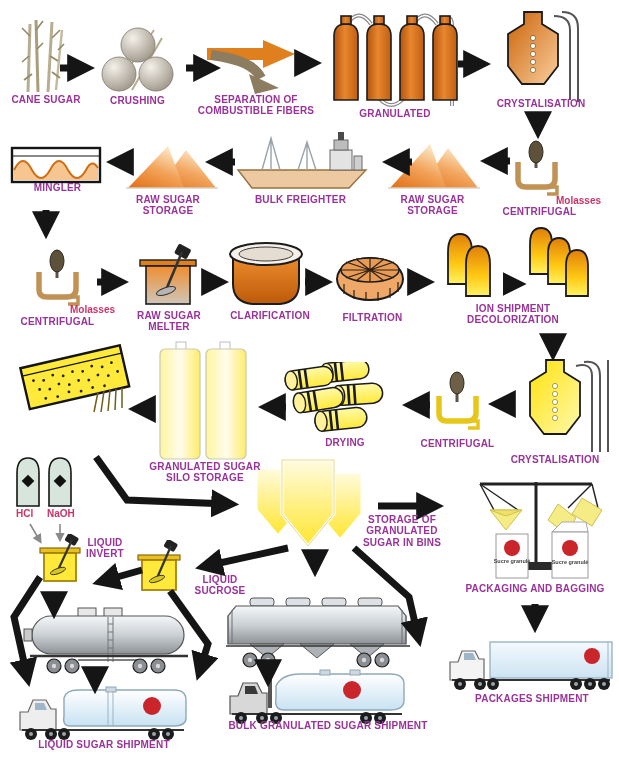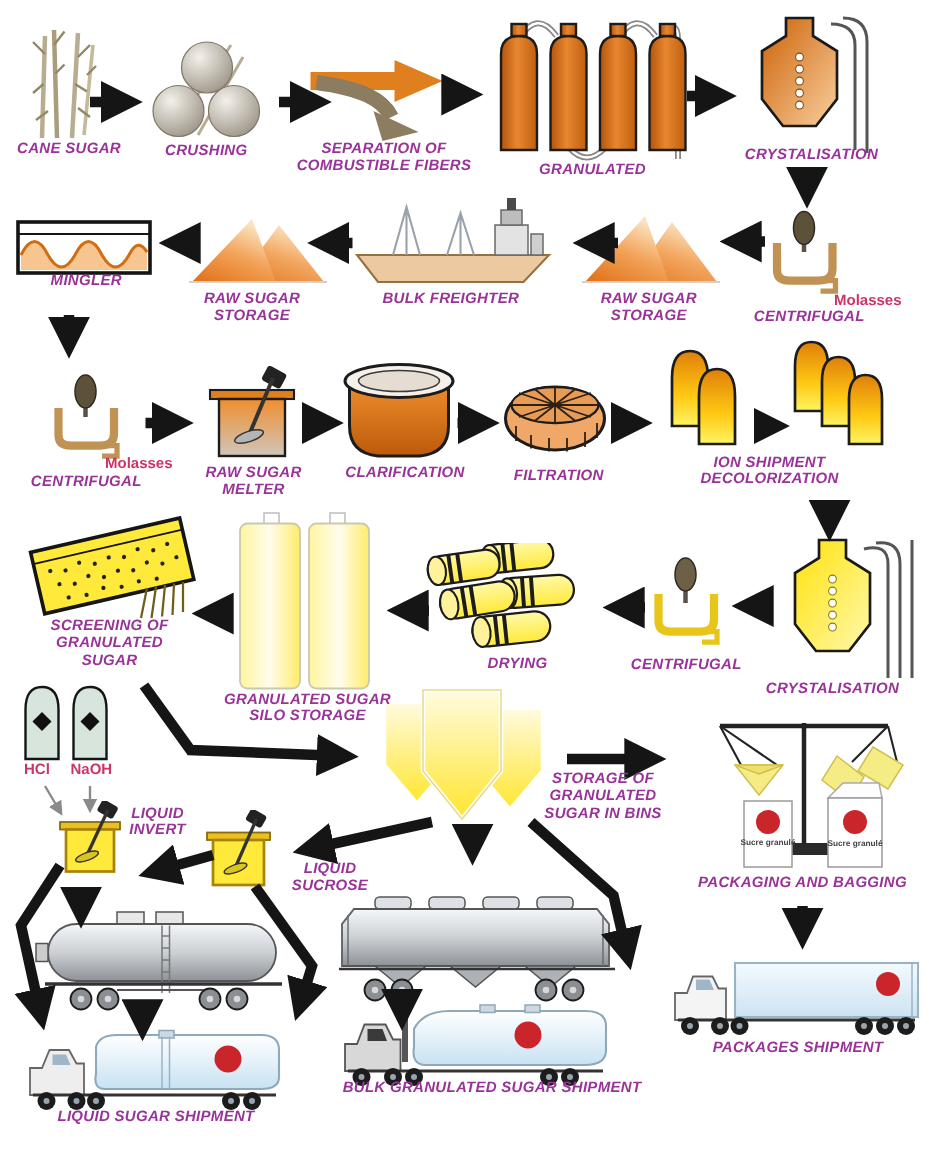--- a/index.html
+++ b/index.html
@@ -1,21 +1,21 @@
 <!DOCTYPE html>
 <html><head>
 <meta charset="utf-8">
 <style>
   html,body{margin:0;padding:0;background:#ffffff;}
   #stage{position:relative;width:619px;height:767px;background:#fff;overflow:hidden;
          font-family:"Liberation Sans",sans-serif;}
   .icon{position:absolute;z-index:1;}
   #flow{position:absolute;left:0;top:0;z-index:2;pointer-events:none;}
   .lbl{position:absolute;z-index:3;font-size:10px;font-weight:bold;color:#993399;
-       text-align:center;line-height:1.14;letter-spacing:.2px;font-style:italic;}
+       text-align:center;line-height:1.14;letter-spacing:.2px;}
   .mol{position:absolute;z-index:3;font-size:10px;font-weight:bold;color:#cc3366;
        text-align:center;line-height:1.1;}
   .left{text-align:center;}
 </style>
 </head>
 <body>
 
 <div id="stage">
 
   <svg id="flow" width="619" height="767" viewBox="0 0 619 767">
@@ -591,21 +591,20 @@
   <div class="mol" style="left:70px;top:304px">Molasses</div>
   <div class="lbl" style="left:10px;top:316px;width:95px">CENTRIFUGAL</div>
   <div class="lbl" style="left:130px;top:310px;width:78px">RAW SUGAR MELTER</div>
   <div class="lbl" style="left:225px;top:310px;width:90px">CLARIFICATION</div>
   <div class="lbl" style="left:330px;top:312px;width:85px">FILTRATION</div>
   <div class="lbl" style="left:448px;top:303px;width:130px">ION SHIPMENT DECOLORIZATION</div>
   <div class="lbl" style="left:505px;top:454px;width:100px">CRYSTALISATION</div>
   <div class="lbl" style="left:415px;top:438px;width:85px">CENTRIFUGAL</div>
   <div class="lbl" style="left:300px;top:437px;width:90px">DRYING</div>
   <div class="lbl" style="left:146px;top:461px;width:118px">GRANULATED SUGAR SILO STORAGE</div>
-  <div class="lbl" style="left:18px;top:412px;width:110px">SCREENING OF GRANULATED SUGAR</div>
   <div class="mol" style="left:16px;top:508px">HCl</div>
   <div class="mol" style="left:47px;top:508px">NaOH</div>
   <div class="lbl left" style="left:76px;top:537px;width:58px">LIQUID INVERT</div>
   <div class="lbl" style="left:186px;top:574px;width:68px">LIQUID SUCROSE</div>
   <div class="lbl left" style="left:353px;top:514px;width:98px">STORAGE OF GRANULATED SUGAR IN BINS</div>
   <div class="lbl" style="left:455px;top:583px;width:160px">PACKAGING AND BAGGING</div>
   <div class="lbl" style="left:462px;top:693px;width:140px">PACKAGES SHIPMENT</div>
   <div class="lbl" style="left:222px;top:720px;width:212px">BULK GRANULATED SUGAR SHIPMENT</div>
   <div class="lbl" style="left:28px;top:739px;width:152px">LIQUID SUGAR SHIPMENT</div>
 

